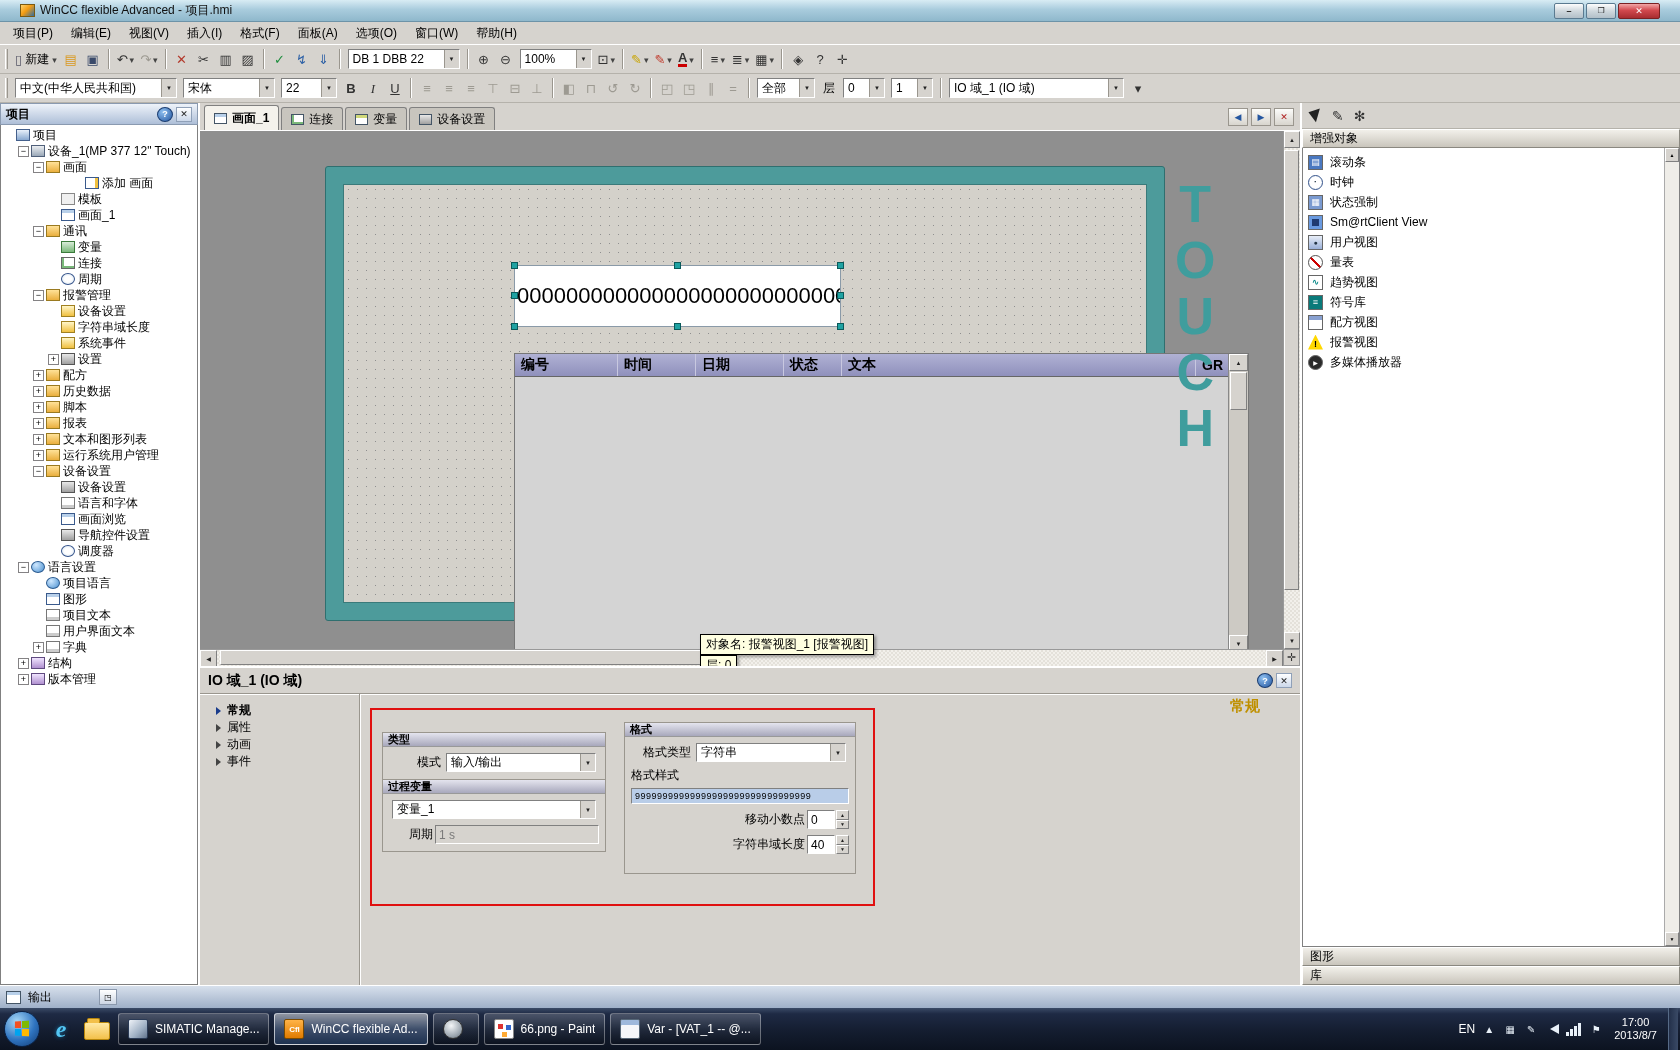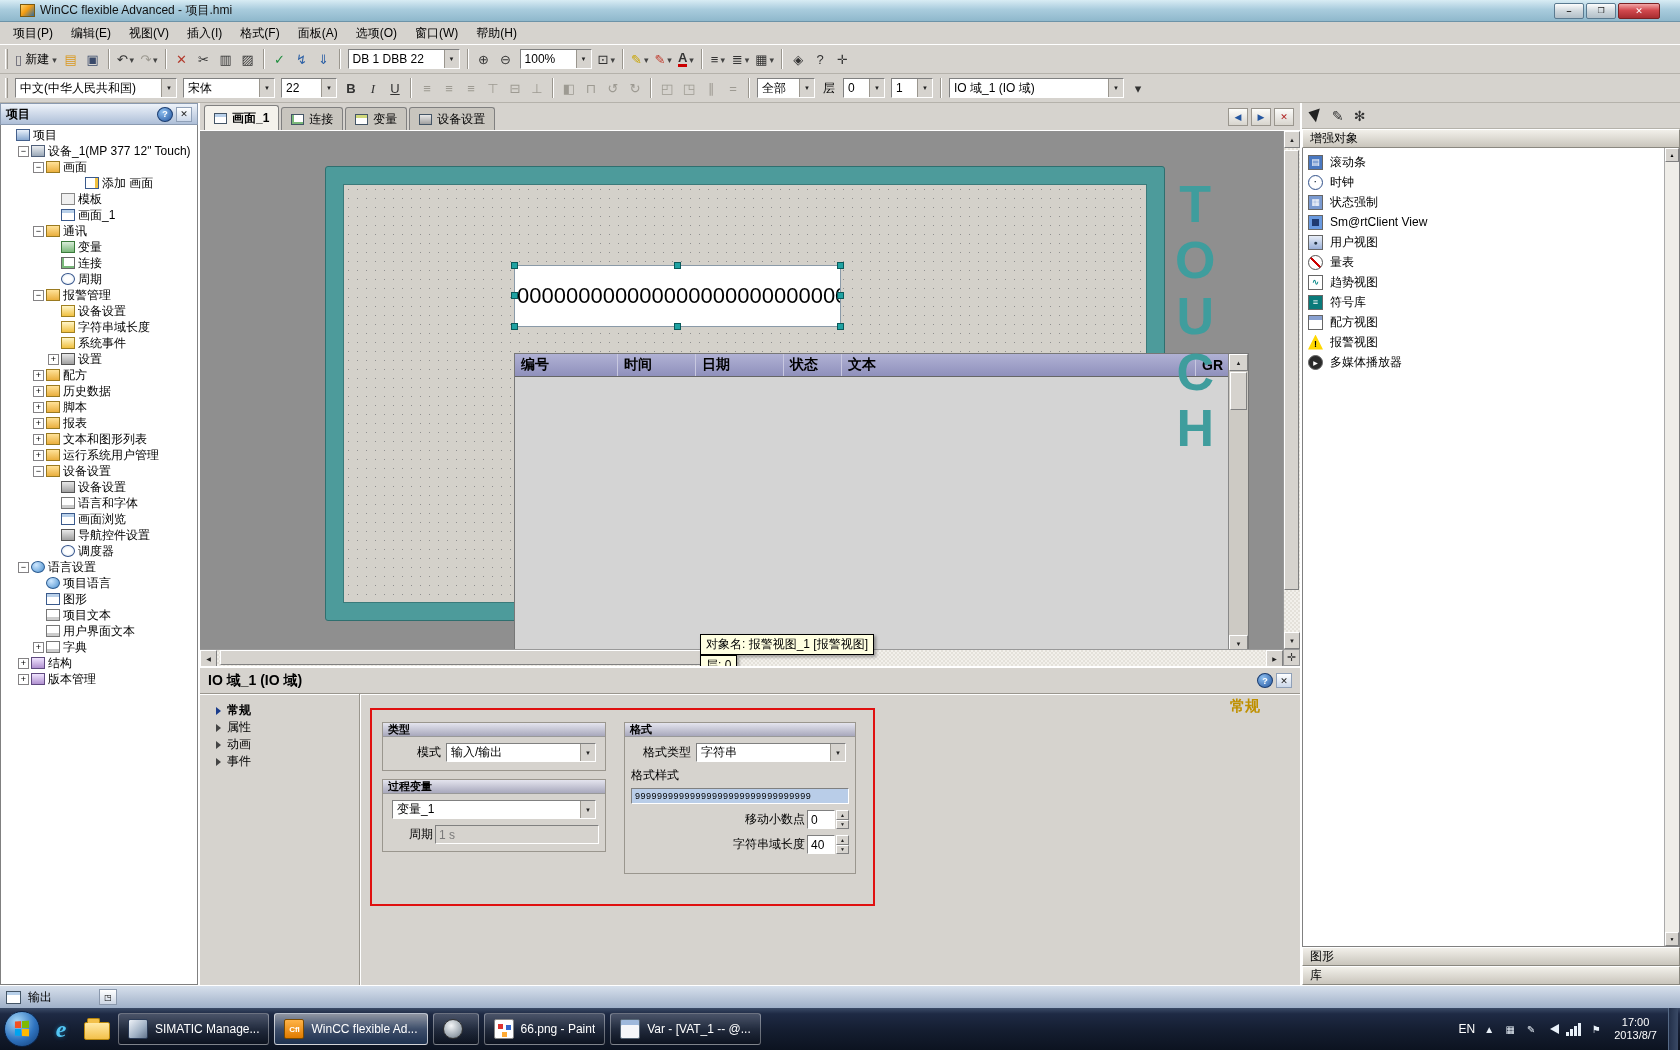--- a/index.html
+++ b/index.html
@@ -132,21 +132,21 @@
 #prop-nav{width:160px;padding-top:8px;border-right:1px solid #9a968e;box-shadow:1px 0 0 #fff}
 .pnav-item{height:17px;display:flex;align-items:center;padding-left:16px;gap:6px}
 .bullet{width:0;height:0;border-left:5px solid #444;border-top:4px solid transparent;border-bottom:4px solid transparent}
 .pnav-item.selected{font-weight:bold}
 .pnav-item.selected .bullet{border-left-color:#1a3c8c}
 #prop-content{flex:1;position:relative}
 #prop-section-label{position:absolute;right:40px;top:3px;font-weight:bold;font-size:15px;color:#bf9000}
 #red-box{position:absolute;left:10px;top:14px;width:505px;height:198px;border:2px solid #e01010;z-index:1}
 .pgroup{position:absolute;border:1px solid #9a968e;background:#d6d3ce;z-index:2}
 .pgroup-header{height:14px;background:linear-gradient(180deg,#e4e4ee,#a8a8bc);border-bottom:1px solid #999;font-size:11px;font-weight:bold;display:flex;align-items:center;padding-left:5px}
-#g-type{left:22px;top:28px;width:224px;height:49px}
+#g-type{left:22px;top:38px;width:224px;height:49px}
 #g-proc{left:22px;top:85px;width:224px;height:73px}
 #g-fmt{left:264px;top:28px;width:232px;height:152px}
 .prow{display:flex;align-items:center;margin:6px 6px 0;gap:2px}
 .plabel{text-align:right;white-space:nowrap}
 .w52{width:52px;min-width:52px}.w44{width:44px;min-width:44px}.w60{width:60px;min-width:60px}
 .flexr{flex:1;text-align:right}
 .flex1{flex:1}
 .combo.small{height:19px}
 .field{height:19px;background:#fff;border:1px solid;border-color:#808080 #fff #fff #808080;display:flex;align-items:center;padding:0 3px;overflow:hidden;white-space:nowrap}
 .field.disabled{background:#d6d3ce;color:#7a7a7a}

